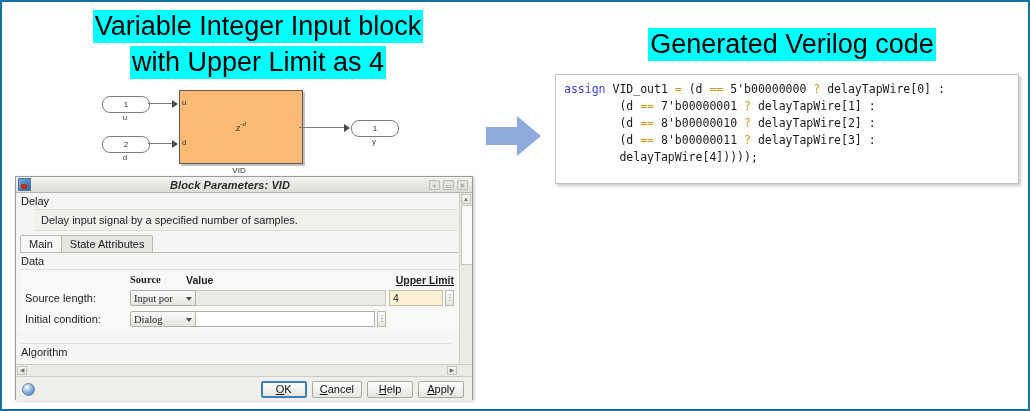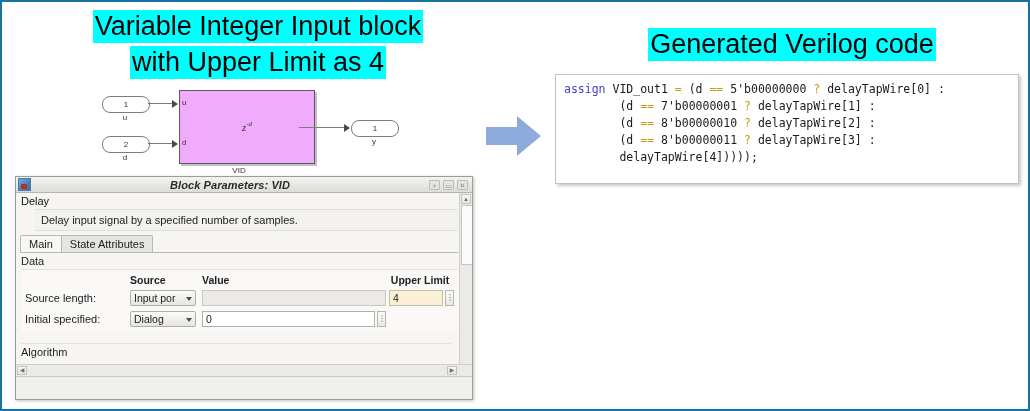--- a/index.html
+++ b/index.html
@@ -61,24 +61,24 @@
     position: absolute;
     font-size: 8px;
     color: #333;
     text-align: center;
     width: 46px;
   }
   .vid-box {
     position: absolute;
     left: 77px;
     top: 2px;
-    width: 136px;
+    width: 124px;
     height: 74px;
     border: 1.5px solid #5a5a5a;
-    background: #f0abfc;
+    background: #fdba74;
     box-shadow: 2px 2px 0 rgba(120,120,120,0.45);
     box-sizing: border-box;
   }
   .vid-symbol {
     position: absolute;
     left: 0; right: 0;
     top: 29px;
     text-align: center;
     font-family: "Liberation Serif", serif;
     font-size: 11px;
@@ -262,21 +262,21 @@
     font-weight: bold;
     height: 15px;
   }
   .row {
     display: flex;
     align-items: center;
     height: 20px;
     margin-top: 1px;
   }
   .lbl-cell { width: 105px; font-size: 11px; }
-  .src-cell { width: 72px; }
+  .src-cell { width: 56px; font-family: Liberation Serif, serif; }
   .val-cell { flex: 1; }
   .ul-cell  { width: 68px; }
   .combo {
     width: 66px; height: 16px;
     background: linear-gradient(#fbfbf9,#e6e5e1);
     border: 1px solid #b0b0ab;
     border-radius: 2px;
     font-size: 10.5px;
     line-height: 15px;
     padding-left: 3px;
@@ -490,42 +490,42 @@
         <div class="tab">State Attributes</div>
       </div>
 
       <div class="data-label">Data</div>
 
       <div class="params-area">
         <div class="col-head-row">
           <div class="lbl-cell"></div>
           <div class="src-cell">Source</div>
           <div class="val-cell">Value</div>
-          <div class="ul-cell" style="text-align:center;">Upper Limit</div>
+          <div class="ul-cell" style="text-align:right;text-decoration:underline;">Upper Limit</div>
         </div>
 
         <div class="row">
           <div class="lbl-cell">Source length:</div>
           <div class="src-cell">
             <div class="combo">
               <span>Input por</span>
               <span class="caret"></span>
             </div>
           </div>
           <div class="val-cell" style="display:flex;align-items:center;">
             <div class="txtfield disabled" style="flex:1;"></div>
           </div>
           <div class="ul-cell" style="display:flex;align-items:center;justify-content:flex-end;">
             <div class="txtfield limit">4</div>
             <div class="dots">⋮</div>
           </div>
         </div>
 
         <div class="row">
-          <div class="lbl-cell">Initial specified:</div>
+          <div class="lbl-cell">Initial condition:</div>
           <div class="src-cell">
             <div class="combo">
               <span>Dialog</span>
               <span class="caret"></span>
             </div>
           </div>
           <div class="val-cell" style="display:flex;align-items:center;">
             <div class="txtfield" style="flex:1;">0</div>
             <div class="dots">⋮</div>
           </div>
@@ -540,15 +540,24 @@
         <div class="thumb"></div>
         <div class="sb-arrow" style="bottom:1px;">▼</div>
       </div>
 
       <div class="hscroll">
         <div class="harrow" style="left:1px;">◀</div>
         <div class="harrow" style="right:15px;">▶</div>
       </div>
     </div>
 
+    <div class="dlg-footer">
+      <div class="info-orb"></div>
+      <div class="footer-btns">
+        <div class="btn focus"><u>O</u><span>K</span></div>
+        <div class="btn"><u>C</u><span>ancel</span></div>
+        <div class="btn"><u>H</u><span>elp</span></div>
+        <div class="btn"><u>A</u><span>pply</span></div>
+      </div>
+    </div>
   </div>
 
 </div>
 
 </body></html>

